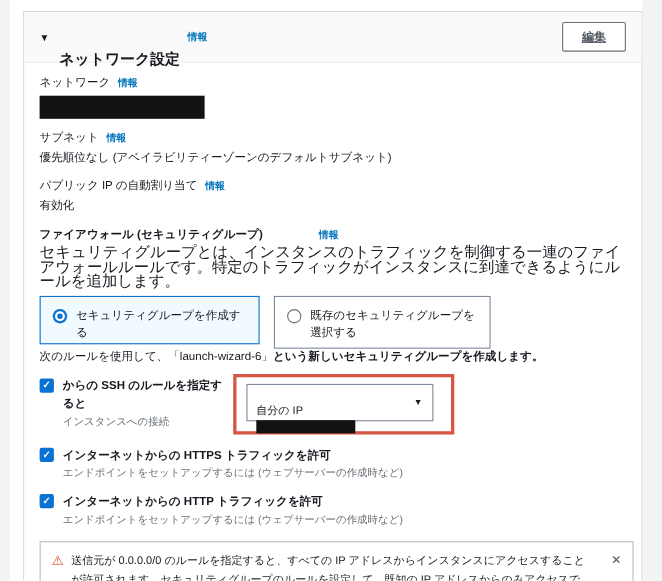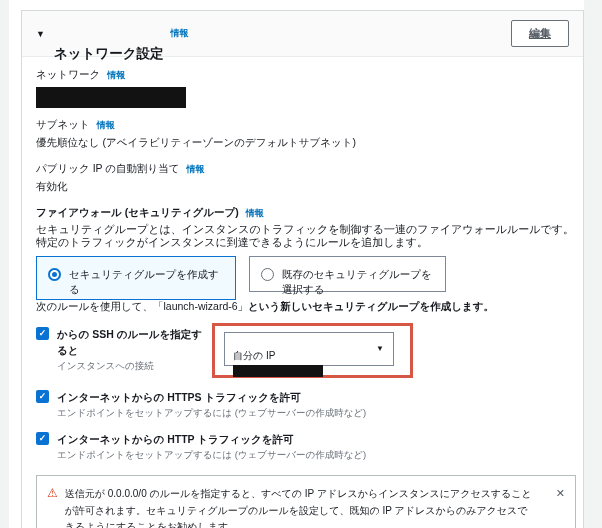--- a/index.html
+++ b/index.html
@@ -25,32 +25,32 @@
   .info-link { font-size:9px; font-weight:700; color:#0073bb; margin-left:7px; cursor:pointer; }
   .edit-btn {
     margin-left:auto; background:#fff; border:1px solid #687078; border-radius:2px;
     color:#545b64; font-weight:700; font-size:11px; padding:5px 17px; cursor:pointer;
     font-family:"Liberation Sans", sans-serif;
     text-decoration:underline;
   }
 
   .content { padding:11px 14px 0 14px; }
   .field-label { font-size:10.5px; color:#16191f; display:flex; align-items:baseline; }
-  .field-label.bold { font-weight:700; }
+  .field-label.bold { font-weight:700;gap:44px; }
   .redacted-box { width:150px; height:21px; background:#121212; margin:5px 0 10px 0; }
   .field-value { font-size:10.5px; margin:4px 0 12px 0; }
-  .section-desc { font-size:11px; line-height:13px; color:#16191f; width:540px; margin-top:3px; }
+  .section-desc { font-size:14px; line-height:13px; color:#16191f; width:540px; margin-top:3px; }
 
   .sg-cards { display:flex; gap:13px; margin-top:7px; }
   .sg-card {
     display:flex; gap:8px; padding:10px 11px; font-size:10.5px; line-height:15px;
     cursor:pointer; align-items:flex-start;
   }
   .sg-card.selected { width:200px; background:#f1faff; border:1px solid #0972d3; height:44px; }
-  .sg-card.unselected { width:197px; background:#fff; border:1px solid #7d8998; height:36px; }
+  .sg-card.unselected { width:197px; background:#fff; border:1px solid #7d8998; height:48px; }
   .radio-on {
     flex:0 0 13px; width:13px; height:13px; border-radius:50%; margin-top:1px;
     background:#0972d3; box-shadow: inset 0 0 0 2px #0972d3, inset 0 0 0 4px #fff;
   }
   .radio-off {
     flex:0 0 13px; width:13px; height:13px; border-radius:50%; margin-top:1px;
     background:#fff; border:1px solid #687078;
   }
 
   .rules-intro { font-size:10.5px; }

